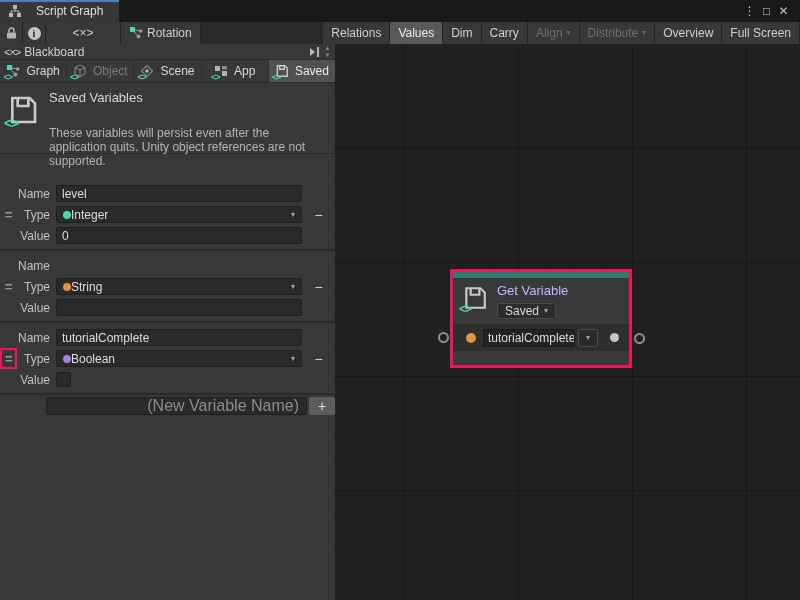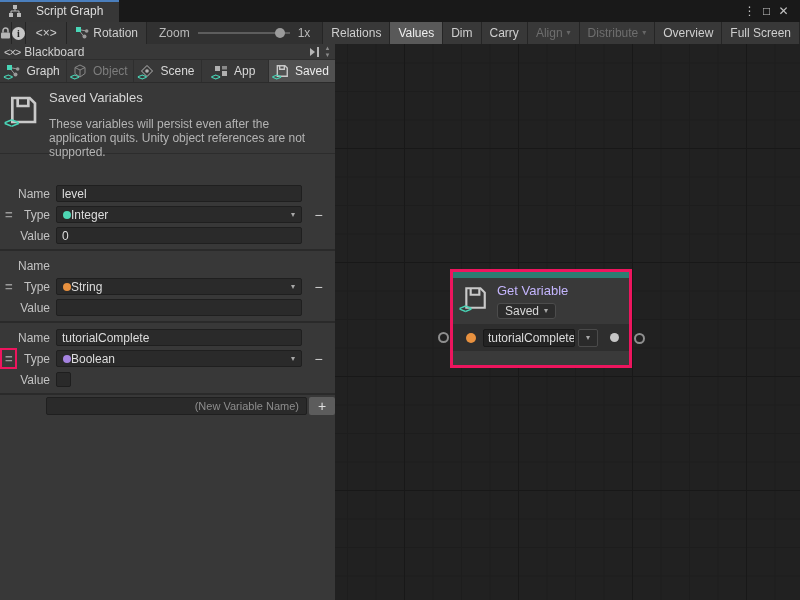--- a/index.html
+++ b/index.html
@@ -42,21 +42,21 @@
   .bb-tab { flex:1; display:flex; align-items:center; justify-content:center; gap:5px; font-size:12px; color:#d8d8d8; background:#383838; border-right:1px solid #2e2e2e; }
   .bb-tab:last-child { border-right:none; }
   .bb-tab.selected { background:#515151; color:#ececec; }
   .bb-tab.disabled { color:#7d7d7d; }
   .icon-wrap { position:relative; width:15px; height:14px; flex:none; }
   .mini-code { position:absolute; left:-3px; bottom:-4px; font-size:9px; font-weight:bold; letter-spacing:-1px; color:#49d6b7; }
 
   .bb-info { display:flex; gap:10px; padding:7px 6px 6px 7px; height:71px; border-bottom:1px solid #2c2c2c; }
   .big-icon-wrap { position:relative; width:32px; height:32px; margin-top:4px; flex:none; }
   .big-icon-wrap .mini-code { font-size:14px; left:-3px; bottom:-5px; }
-  .info-title { font-size:13px; color:#d6d6d6; margin-bottom:12px; }
+  .info-title { font-size:13px; color:#d6d6d6; margin-bottom:21px; }
   .info-desc { font-size:12px; color:#b4b4b4; line-height:14px; width:262px; }
 
   .scope-tabs { margin-top:2px; height:21px; display:flex; }
   .scope { flex:1; display:flex; align-items:center; justify-content:center; font-size:12px;margin-top:39px; }
   .scope-initial { background:#4a4a4a; color:#c9c9c9; }
   .scope-saved { background:#5a5a5a; color:#ebebeb; }
 
   .var-list { margin-top:2px; }
   .var-block { background:#383838; padding:3px 0 2px; border-bottom:2px solid #2a2a2a; }
   .vrow { position:relative; display:flex; align-items:center; height:19px; margin:2px 0; }
@@ -64,21 +64,21 @@
   .vfield { width:246px; height:17px; background:#2a2a2a; border:1px solid #1f1f1f; border-radius:2px; color:#dddddd; font-size:12px; padding:0 5px; font-family:"Liberation Sans", sans-serif; outline:none; }
   .vselect { width:246px; height:17px; background:#2a2a2a; border:1px solid #1f1f1f; border-radius:2px; display:flex; align-items:center; padding:0 6px; font-size:12px; color:#ddd; }
   .type-dot { width:8px; height:8px; border-radius:50%; flex:none; }
   .vselect .sel-arrow { margin-left:auto; }
   .row-tail { width:33px; display:flex; justify-content:center; }
   .minus-btn { color:#cfcfcf; font-size:14px; line-height:1; }
   .drag-handle { position:absolute; left:5px; top:2px; color:#9a9a9a; font-size:13px; font-weight:bold; }
   .hl-eq { position:absolute; left:0; top:-1px; width:17px; height:21px; border:2px solid #ed155e; pointer-events:none; }
   .checkbox { width:15px; height:15px; background:#2a2a2a; border:1px solid #1e1e1e; border-radius:2px; }
   .newvar { display:flex; height:18px; margin-top:2px; }
-  .newvar input { flex:1; background:#2a2a2a; border:1px solid #1f1f1f; border-radius:2px; color:#ddd; font-size:11px; text-align:right; padding:0 7px; font-family:"Liberation Sans", sans-serif; outline:none;margin-left:46px; }
+  .newvar input { flex:1; background:#2a2a2a; border:1px solid #1f1f1f; border-radius:2px; color:#ddd; font-size:16px; text-align:right; padding:0 7px; font-family:"Liberation Sans", sans-serif; outline:none;margin-left:46px; }
   .newvar input::placeholder { color:#8d8d8d; opacity:1; }
   .add-btn { width:26px; margin-left:2px; background:#5c5c5c; border-radius:2px; color:#e0e0e0; font-size:14px; display:flex; align-items:center; justify-content:center; }
 
   
   .graph { position:absolute; left:335px; top:0; width:465px; height:556px; background-color:#212121;
     background-image:
       linear-gradient(to right, #181818 1px, transparent 1px),
       linear-gradient(to bottom, #181818 1px, transparent 1px),
       linear-gradient(to right, #1d1d1d 1px, transparent 1px),
       linear-gradient(to bottom, #1d1d1d 1px, transparent 1px);
@@ -139,28 +139,20 @@
   </div>
   <div class="tbtn">
     <svg width="14" height="14" viewBox="0 0 14 14">
         <path d="M3.5 3.5L9 10.5M3.5 3.5l8 1.5" stroke="#9a9a9a" fill="none"></path>
         <rect x="1" y="1" width="5" height="5" fill="#49d6b7"></rect>
         <circle cx="9.5" cy="10.5" r="2" fill="#9a9a9a"></circle>
         <circle cx="11.7" cy="5" r="1.8" fill="#9a9a9a"></circle>
       </svg>
     <span>Rotation</span>
   </div>
-  <div class="zoom-group">
-    <span>Zoom</span>
-    <div class="slider">
-      <div class="slider-track"></div>
-      <div class="slider-thumb"></div>
-    </div>
-    <span>1x</span>
-  </div>
   <div class="flex-gap"></div>
   <div class="tbtn">
       <span>Relations</span>
     </div>
   <div class="tbtn active">
       <span>Values</span>
     </div>
   <div class="tbtn">
       <span>Dim</span>
     </div>

